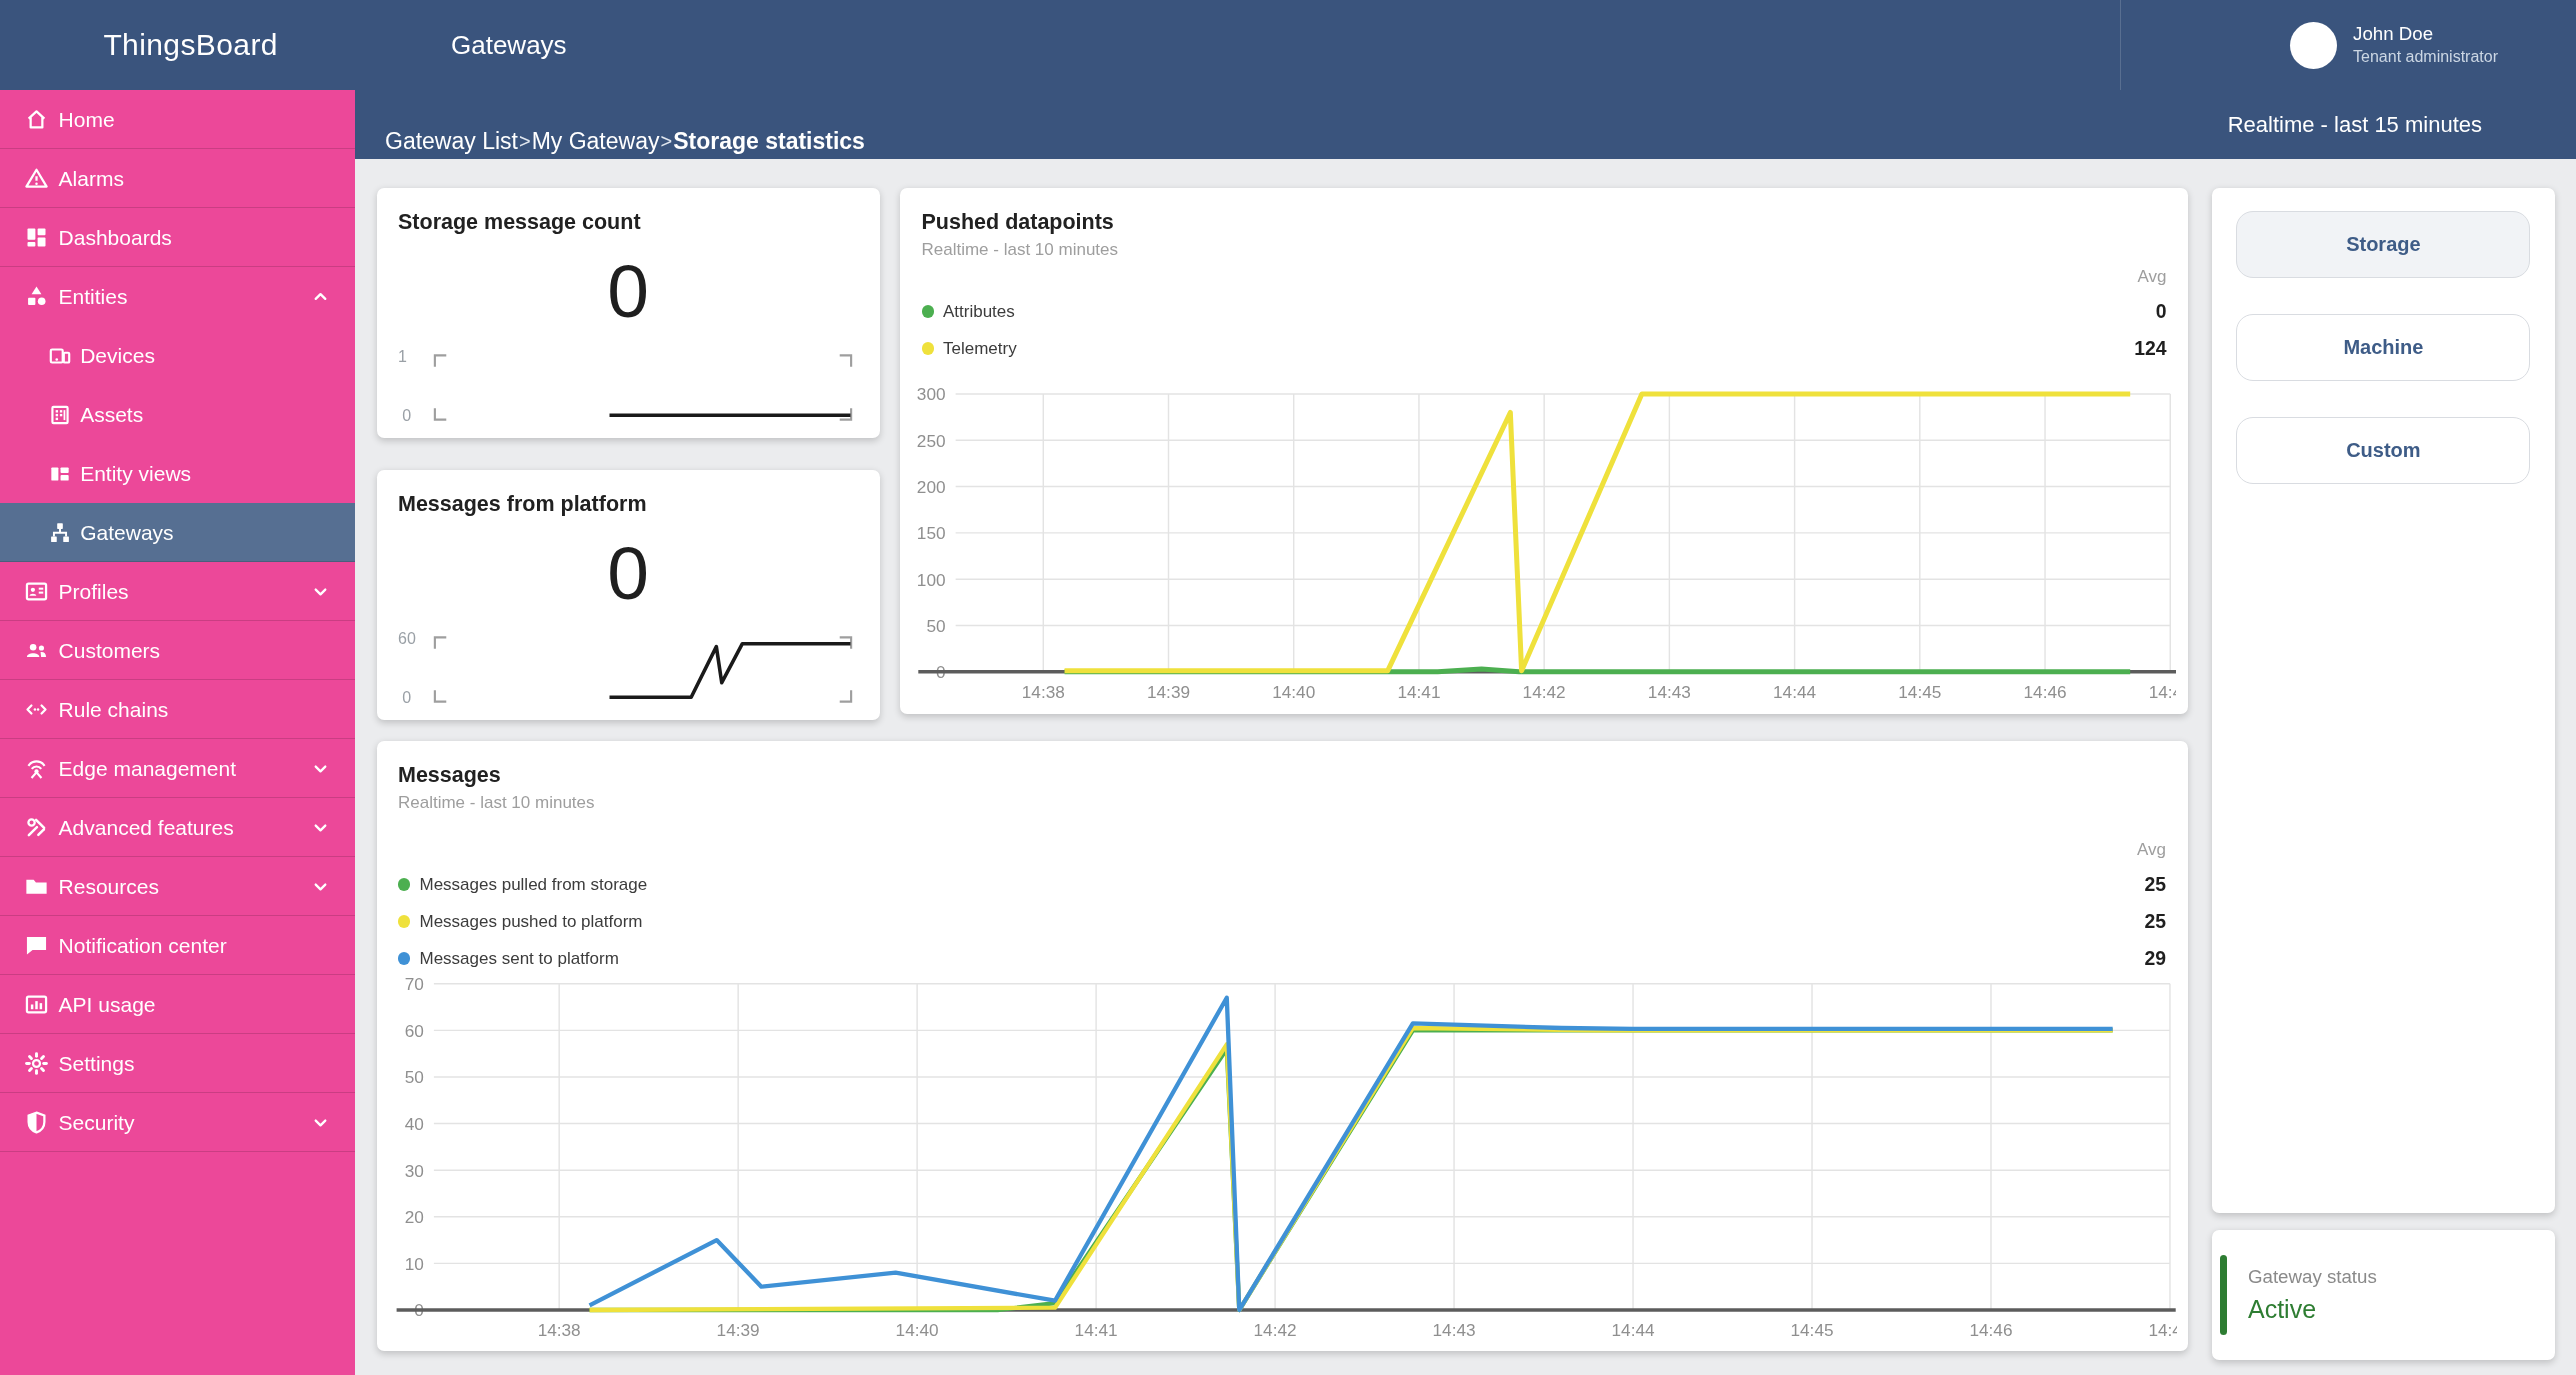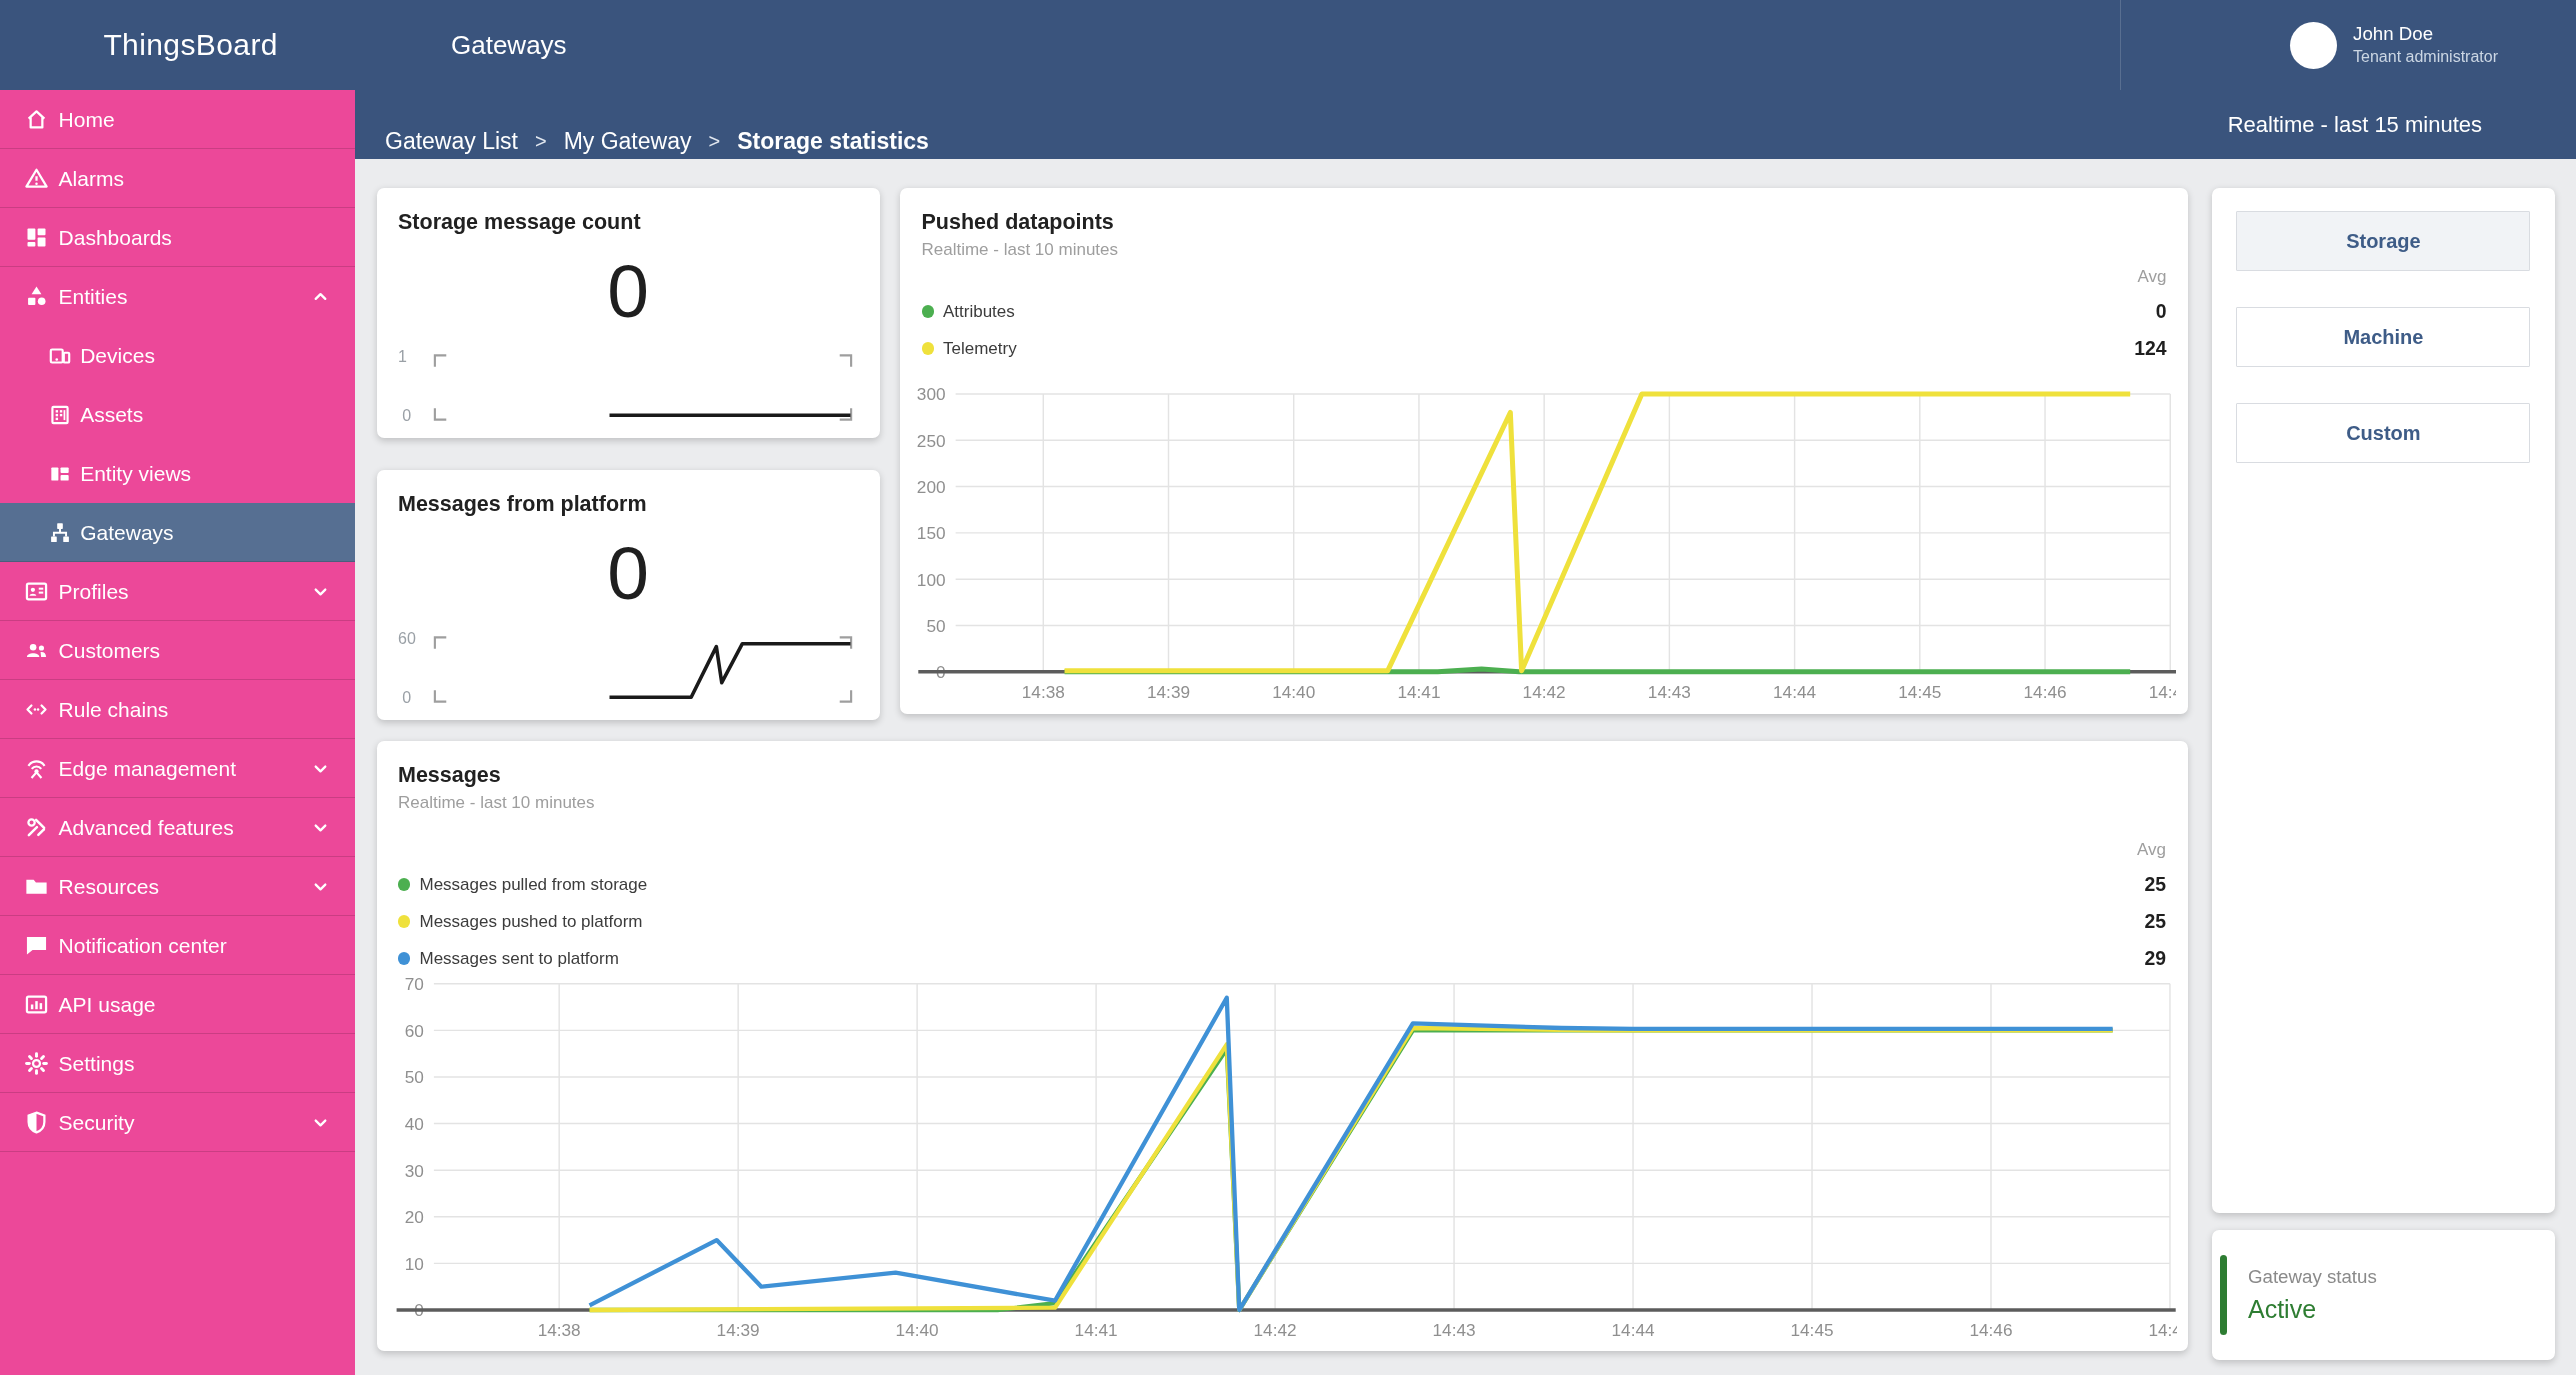--- a/index.html
+++ b/index.html
@@ -35,21 +35,21 @@
   .srow.sub{padding-left:47px;}
   .srow.sub .mi{width:26px;height:26px;flex-basis:26px;}
   .srow.sub .label{margin-left:7.2px;}
   .srow.selected{background:#566f92;}
   .srow .chev{position:absolute;right:23px;width:23px;height:23px;color:#fff;}
   .srow.divider::after{content:'';position:absolute;left:0;right:0;bottom:0;height:1.4px;background:rgba(0,0,0,0.14);}
 
   
   .subbar{position:absolute;left:355px;top:90px;right:0;height:69px;background:#3a547d;display:flex;
           align-items:center;color:#fff;z-index:3;}
-  .breadcrumb{display:flex;align-items:center;gap:17px;margin-left:30px;font-size:23px;margin-top:34px;}
+  .breadcrumb{display:flex;align-items:center;gap:1px;margin-left:30px;font-size:23px;margin-top:34px;}
   .crumb{cursor:pointer;}
   .crumb.current{font-weight:700;cursor:default;}
   .crumb-sep{color:#e2e8f0;font-size:20px;}
   .timewindow{margin-left:auto;display:flex;align-items:center;gap:13px;font-size:22px;cursor:pointer;}
   .timewindow .icon{width:30px;height:30px;}
   .tw-expand{background:none;border:none;color:#fff;margin:0 33px 0 32px;padding:0;cursor:pointer;display:flex;}
   .tw-expand .icon{width:29px;height:29px;}
 
   
   .content{position:absolute;left:355px;top:159px;right:0;bottom:0;background:#ebecee;}
@@ -76,21 +76,21 @@
   #card-messages .legend{top:93px;}
   .legend-head{text-align:right;font-size:17px;color:#9e9e9e;height:32px;line-height:32px;}
   .legend-row{display:flex;align-items:center;height:37px;font-size:17px;color:#3c3c3c;cursor:pointer;}
   .dot{width:12.2px;height:12.2px;border-radius:50%;margin-right:9.3px;flex:0 0 12.2px;}
   .avg{margin-left:auto;font-size:19.4px;font-weight:700;color:#1f1f1f;}
   .plot{position:absolute;}
   #card-pushed .plot{left:14.4px;right:11.5px;top:200px;bottom:10px;}
   #card-messages .plot{left:14.4px;right:11.5px;top:237px;bottom:7.2px;}
   .plot svg{position:absolute;inset:0;}
 
-  .panel-btn{display:block;width:calc(100% - 49px);margin:0 24.4px 36px 24.4px;height:60px;border-radius:1px;
+  .panel-btn{display:block;width:calc(100% - 49px);margin:0 24.4px 36px 24.4px;height:67px;border-radius:17px;
              border:1.4px solid #d9dce1;background:#fff;color:#3e5c87;font-size:20px;font-weight:600;
              font-family:"Liberation Sans",sans-serif;cursor:pointer;}
   .panel-btn:first-child{margin-top:23px;}
   .panel-btn.selected{background:#f1f3f6;}
 
   .status-bar{width:6.5px;height:80px;border-radius:3.6px;margin-right:21.5px;}
   .s-label{font-size:18.7px;color:#8a8a8a;}
   .s-value{font-size:25px;margin-top:6.5px;font-weight:500;}
 </style>
 </head>

